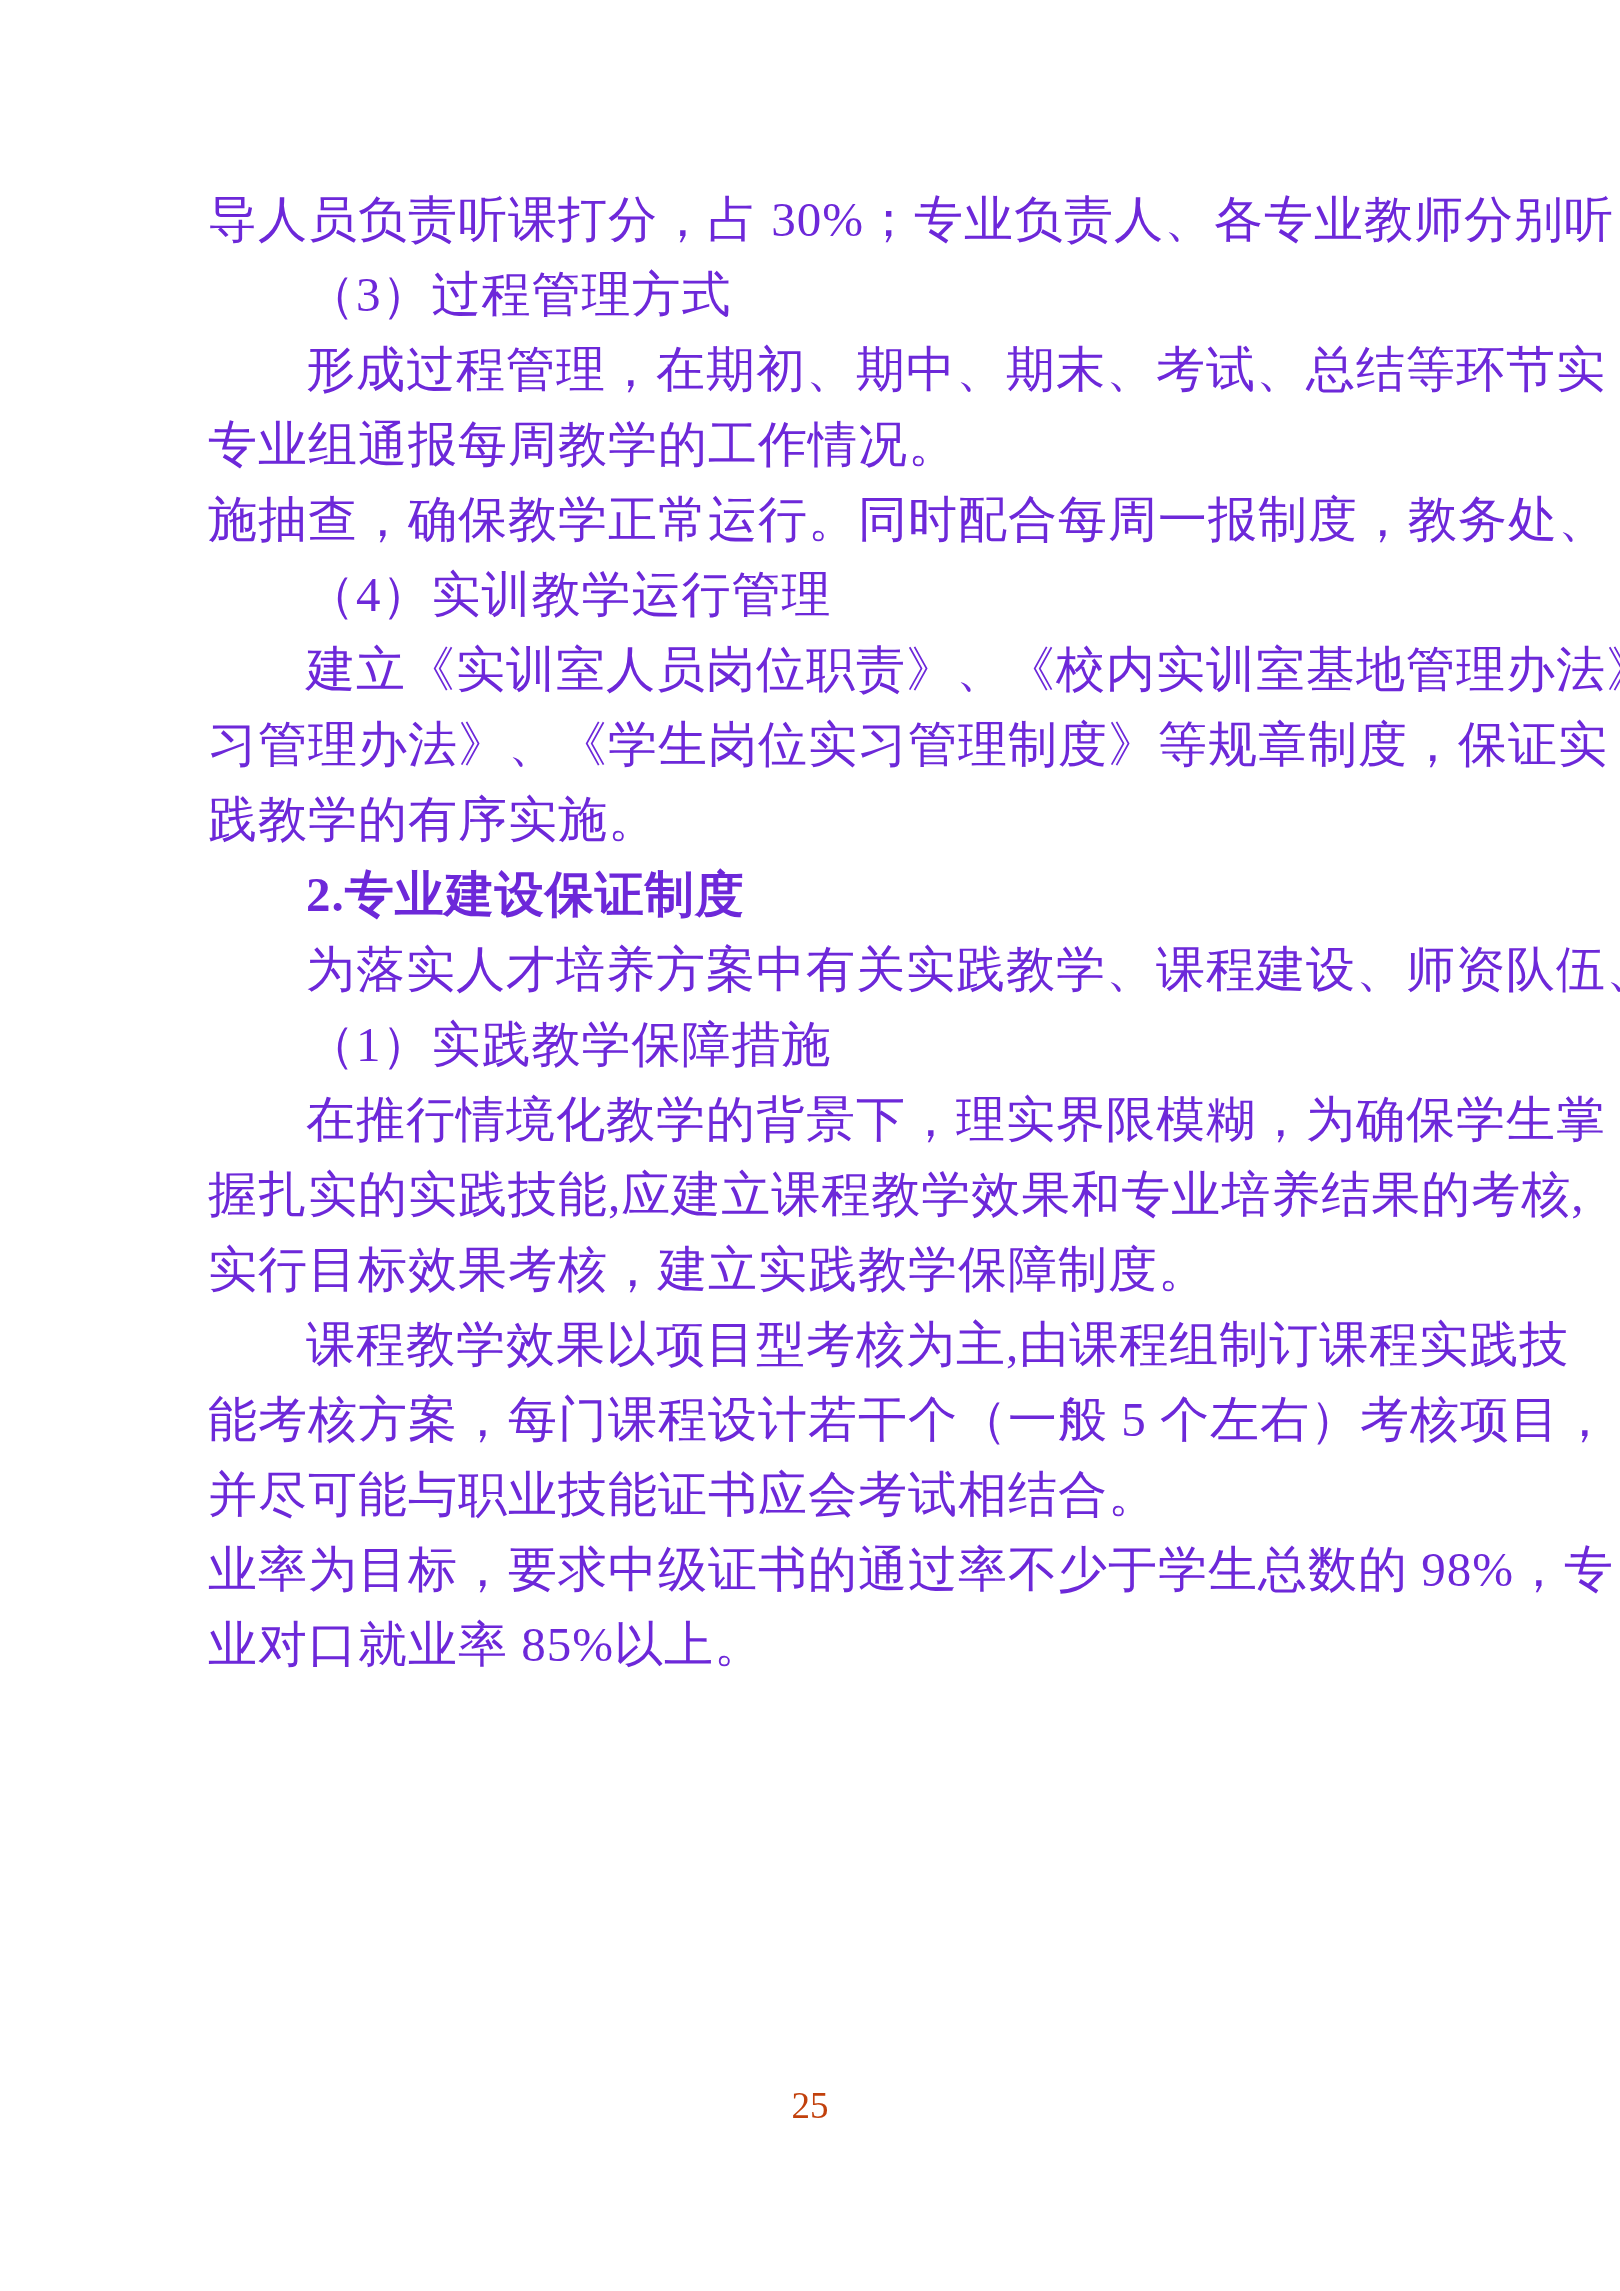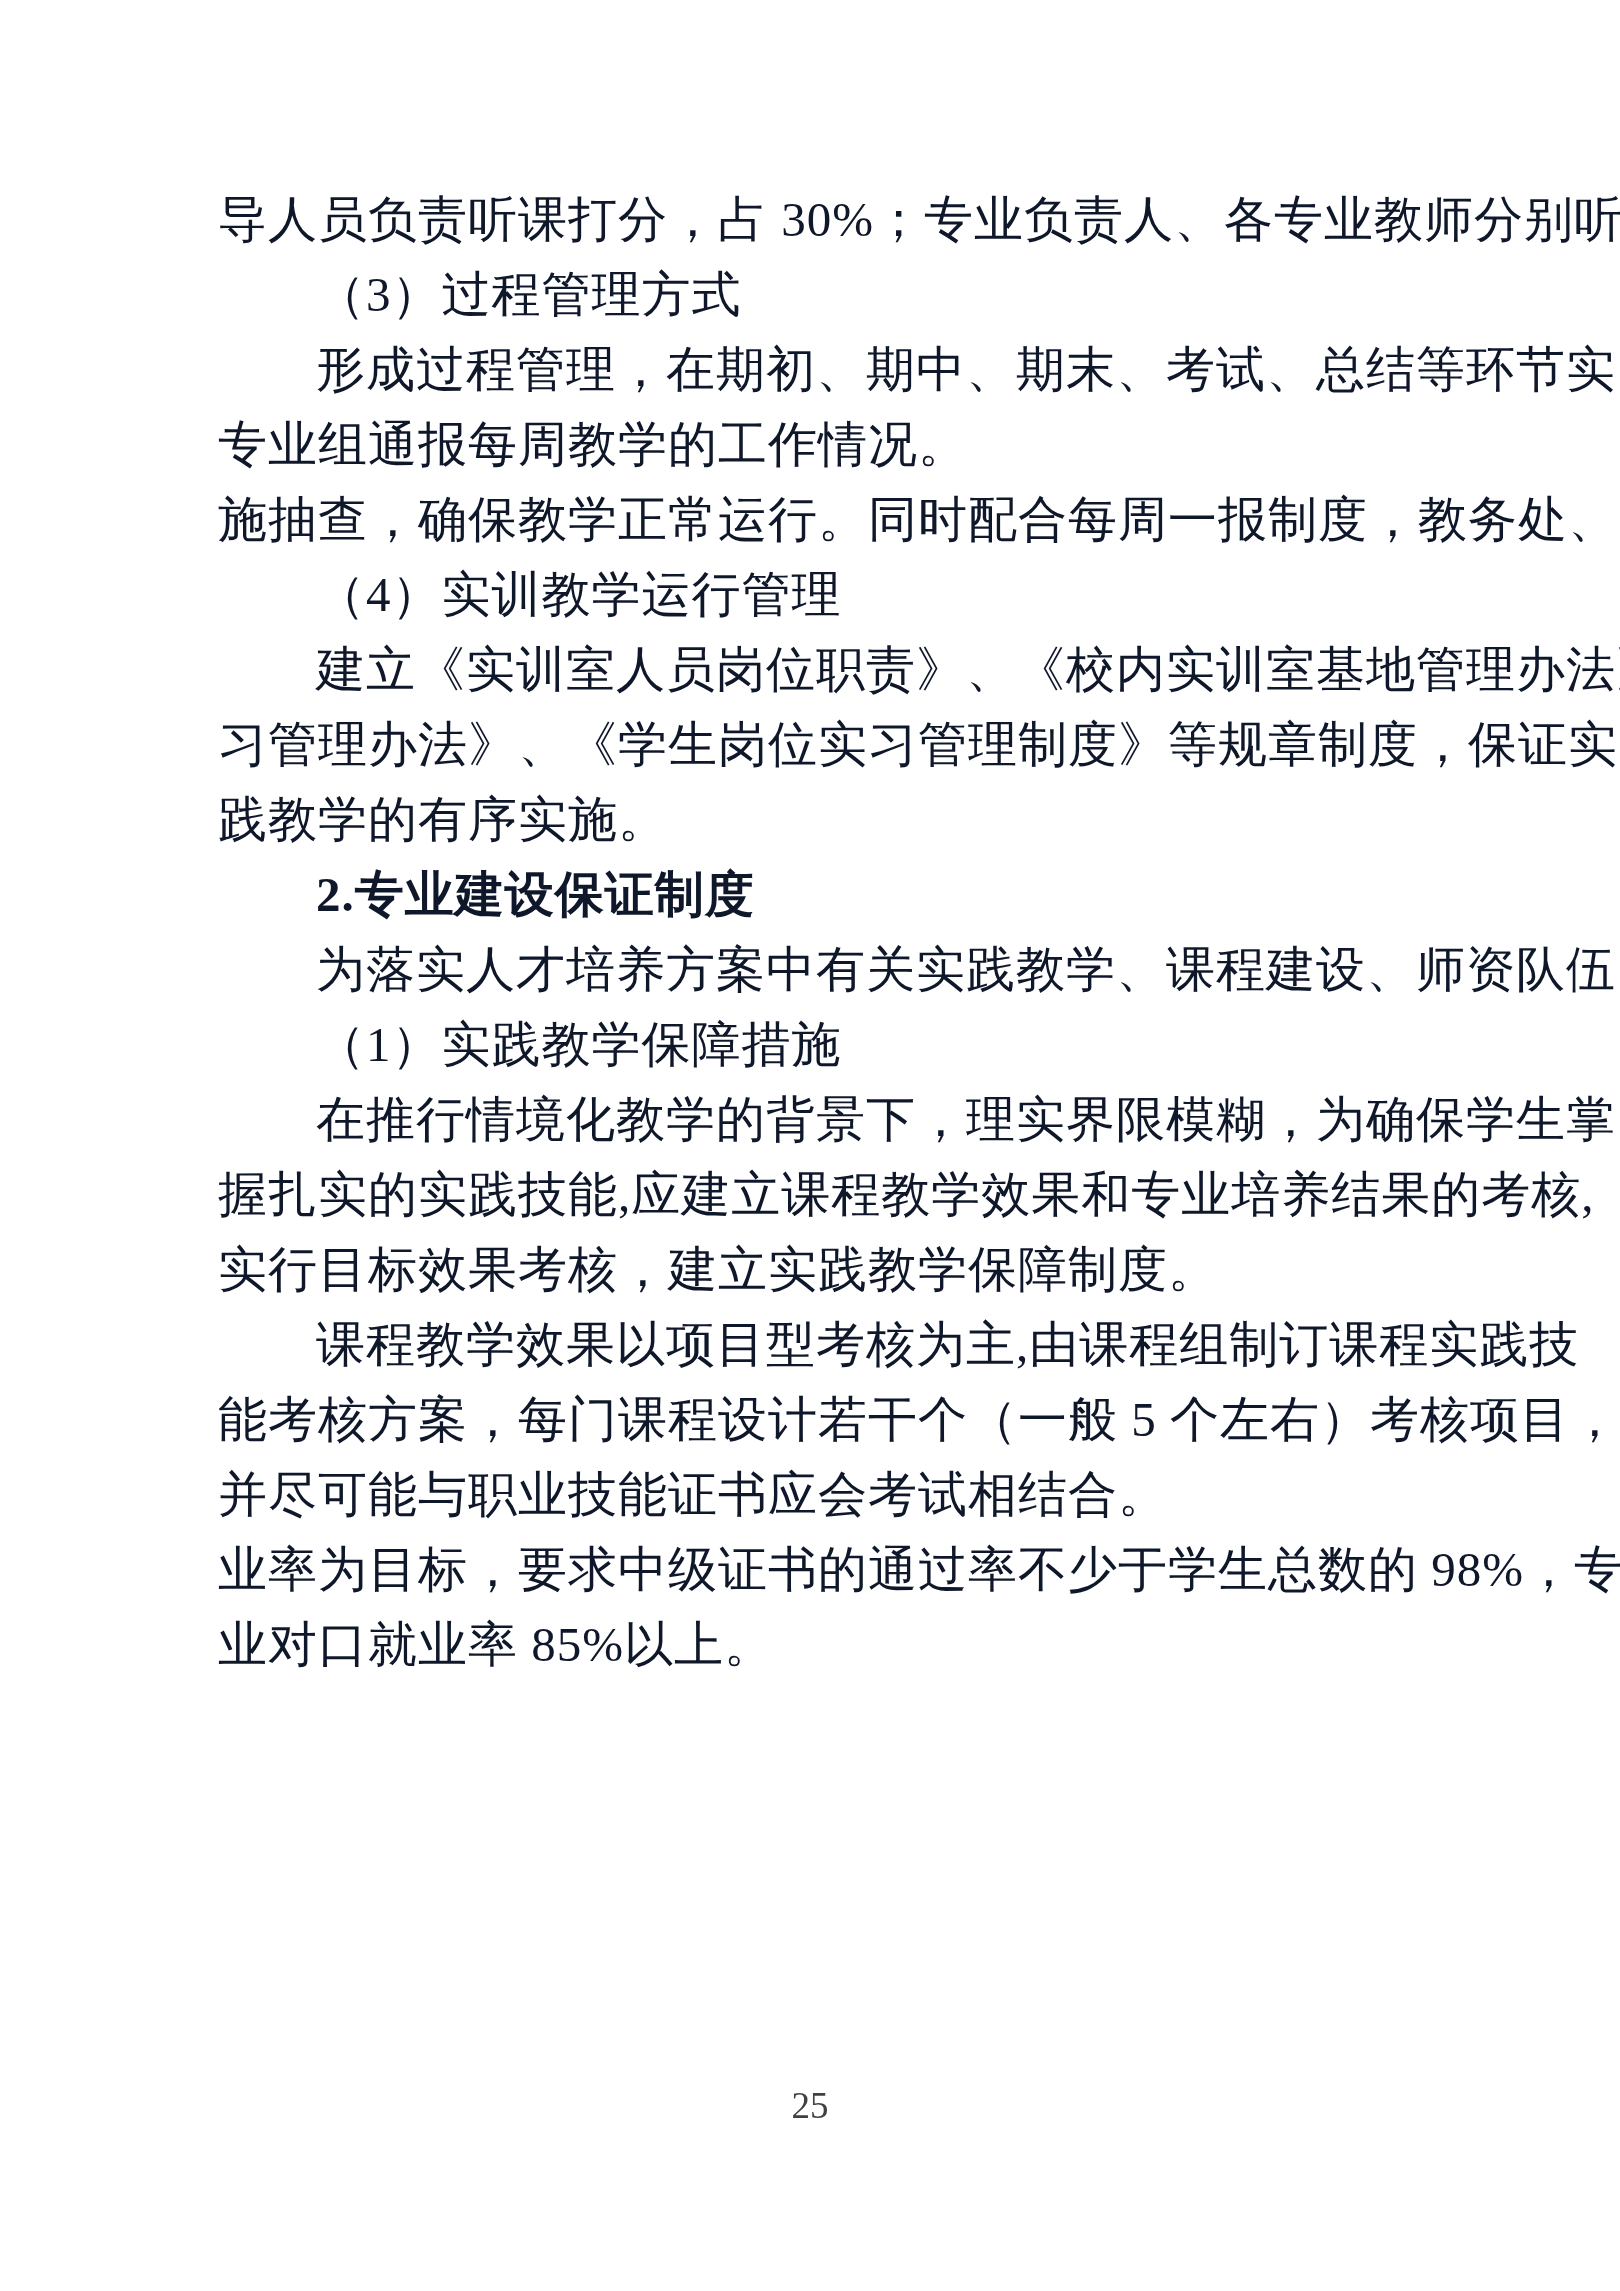--- a/index.html
+++ b/index.html
@@ -21,40 +21,39 @@
     left: 208px;
     top: 182px;
     width: 1204px;
   }
   .line {
     font-size: 49px;
     line-height: 75px;
     height: 75px;
     white-space: nowrap;
     letter-spacing: 1px;
-    color: #0f172a;
-    margin-left: 10px;
+    color: #6d28d9;
   }
   .line.indent {
     padding-left: 98px;
   }
   .line.bold {
     font-weight: 700;
   }
   .page-footer {
     position: absolute;
     left: 0;
     top: 2084px;
     width: 100%;
     text-align: center;
   }
   .page-number {
     font-size: 37px;
     line-height: 43px;
-    color: #404040;
+    color: #c2410c;
   }
 </style>
 </head>
 <body>
 
 <div class="page">
   <div class="text-block">
       <div class="line">导人员负责听课打分，占 30%；专业负责人、各专业教师分别听</div>
       <div class="line indent">（3）过程管理方式</div>
       <div class="line indent">形成过程管理，在期初、期中、期末、考试、总结等环节实</div>

